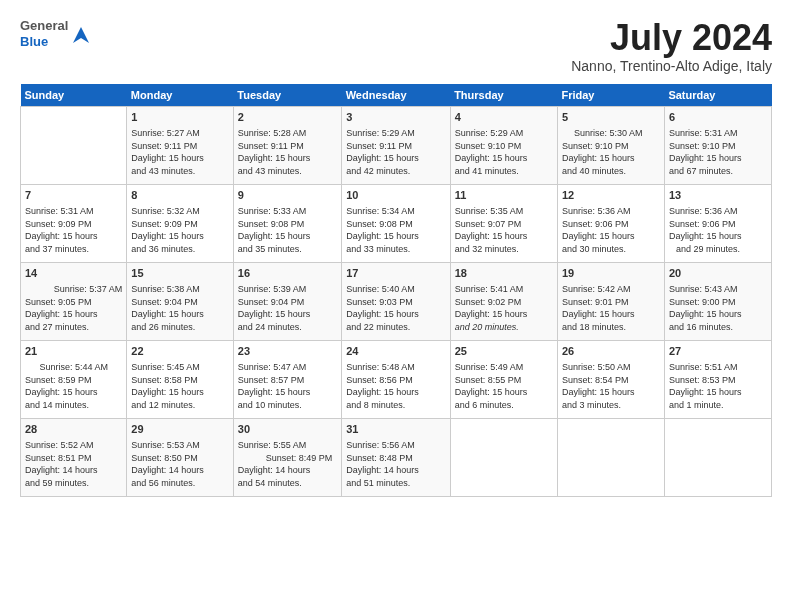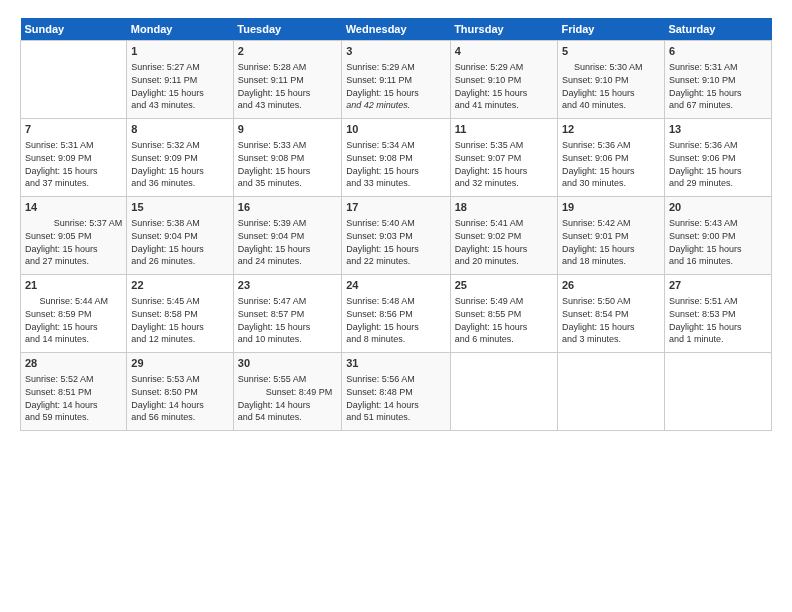--- a/index.html
+++ b/index.html
@@ -89,20 +89,35 @@
       margin-bottom: 2px;
     }
     .empty-cell {
       background: #fff !important;
     }
   </style>
 </head>
 <body>
 
 <div class="page">
+  <div class="header">
+    <div class="logo">
+      <div class="logo-text">
+        <span class="general">General</span>
+        <span class="blue">Blue</span>
+      </div>
+      <svg class="logo-arrow" viewBox="0 0 20 20">
+        <polygon points="2,18 10,2 18,18 10,13" fill="#1565c0"></polygon>
+      </svg>
+    </div>
+    <div class="title-area">
+      <div class="month-title">July 2024</div>
+      <div class="location">Nanno, Trentino-Alto Adige, Italy</div>
+    </div>
+  </div>
 
   <table>
     <thead>
       <tr>
       <th>Sunday</th>
           <th>Monday</th>
           <th>Tuesday</th>
           <th>Wednesday</th>
           <th>Thursday</th>
           <th>Friday</th>
@@ -124,21 +139,21 @@
             <span style="display: block;">Sunrise: 5:28 AM</span>
             <span style="display: block;">Sunset: 9:11 PM</span>
             <span style="display: block;">Daylight: 15 hours</span>
             <span style="display: block;">and 43 minutes.</span>
           </td>
           <td>
             <span class="day-num">3</span>
             <span style="display: block;">Sunrise: 5:29 AM</span>
             <span style="display: block;">Sunset: 9:11 PM</span>
             <span style="display: block;">Daylight: 15 hours</span>
-            <span style="display: block; font-style: italic;">and 42 minutes.</span>
+            <span style="display: block;">and 42 minutes.</span>
           </td>
           <td>
             <span class="day-num">4</span>
             <span style="display: block;">Sunrise: 5:29 AM</span>
             <span style="display: block;">Sunset: 9:10 PM</span>
             <span style="display: block;">Daylight: 15 hours</span>
             <span style="display: block;">and 41 minutes.</span>
           </td>
           <td>
             <span class="day-num">5</span>
@@ -196,21 +211,21 @@
             <span style="display: block;">Sunrise: 5:36 AM</span>
             <span style="display: block;">Sunset: 9:06 PM</span>
             <span style="display: block;">Daylight: 15 hours</span>
             <span style="display: block;">and 30 minutes.</span>
           </td>
           <td>
             <span class="day-num">13</span>
             <span style="display: block;">Sunrise: 5:36 AM</span>
             <span style="display: block;">Sunset: 9:06 PM</span>
             <span style="display: block;">Daylight: 15 hours</span>
-            <span style="display: block;">and 29 minutes.</span>
+            <span style="display: block; margin-left: 7px;">and 29 minutes.</span>
           </td>
         </tr>
         <tr>
           <td>
             <span class="day-num">14</span>
             <span style="display: block; text-align: right;">Sunrise: 5:37 AM</span>
             <span style="display: block;">Sunset: 9:05 PM</span>
             <span style="display: block;">Daylight: 15 hours</span>
             <span style="display: block;">and 27 minutes.</span>
           </td>
@@ -233,21 +248,21 @@
             <span style="display: block;">Sunrise: 5:40 AM</span>
             <span style="display: block;">Sunset: 9:03 PM</span>
             <span style="display: block;">Daylight: 15 hours</span>
             <span style="display: block;">and 22 minutes.</span>
           </td>
           <td>
             <span class="day-num">18</span>
             <span style="display: block;">Sunrise: 5:41 AM</span>
             <span style="display: block;">Sunset: 9:02 PM</span>
             <span style="display: block;">Daylight: 15 hours</span>
-            <span style="display: block;">and 20 minutes.</span>
+            <span style="display: block; font-style: italic;">and 20 minutes.</span>
           </td>
           <td>
             <span class="day-num">19</span>
             <span style="display: block;">Sunrise: 5:42 AM</span>
             <span style="display: block;">Sunset: 9:01 PM</span>
             <span style="display: block;">Daylight: 15 hours</span>
             <span style="display: block;">and 18 minutes.</span>
           </td>
           <td>
             <span class="day-num">20</span>

